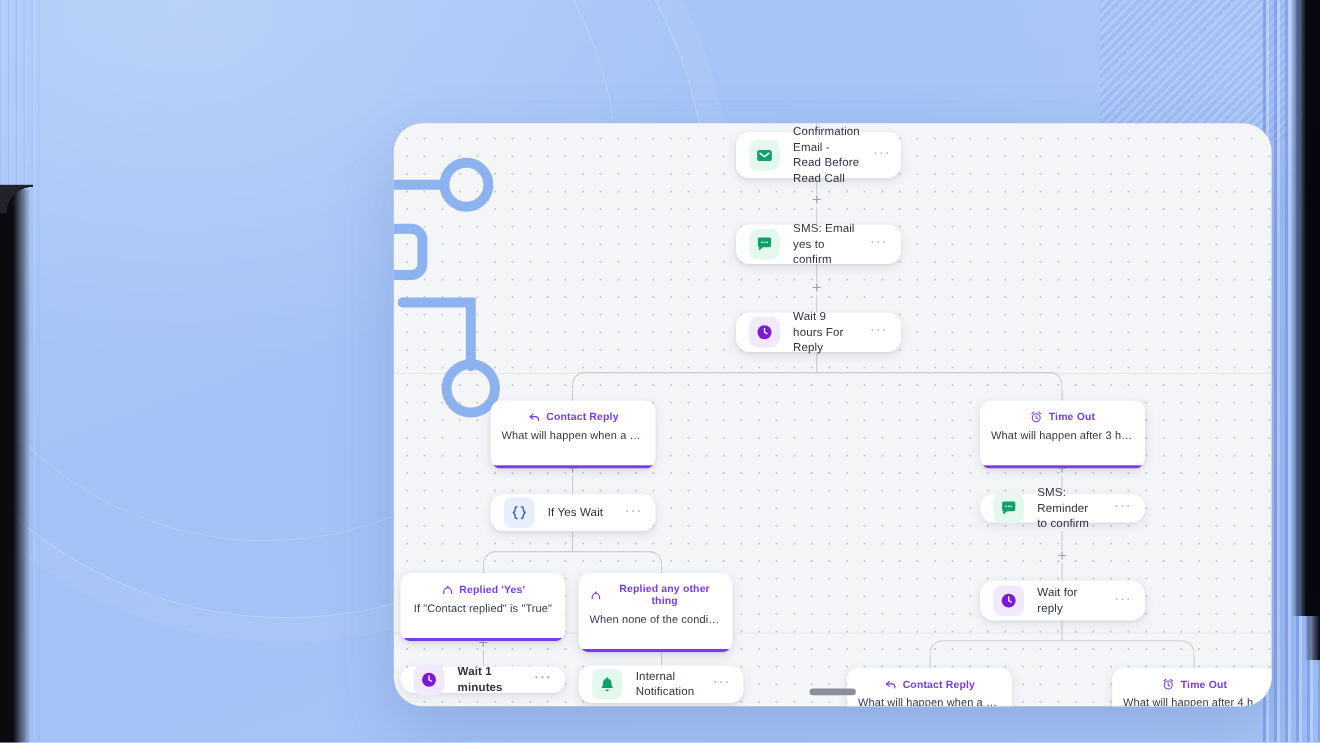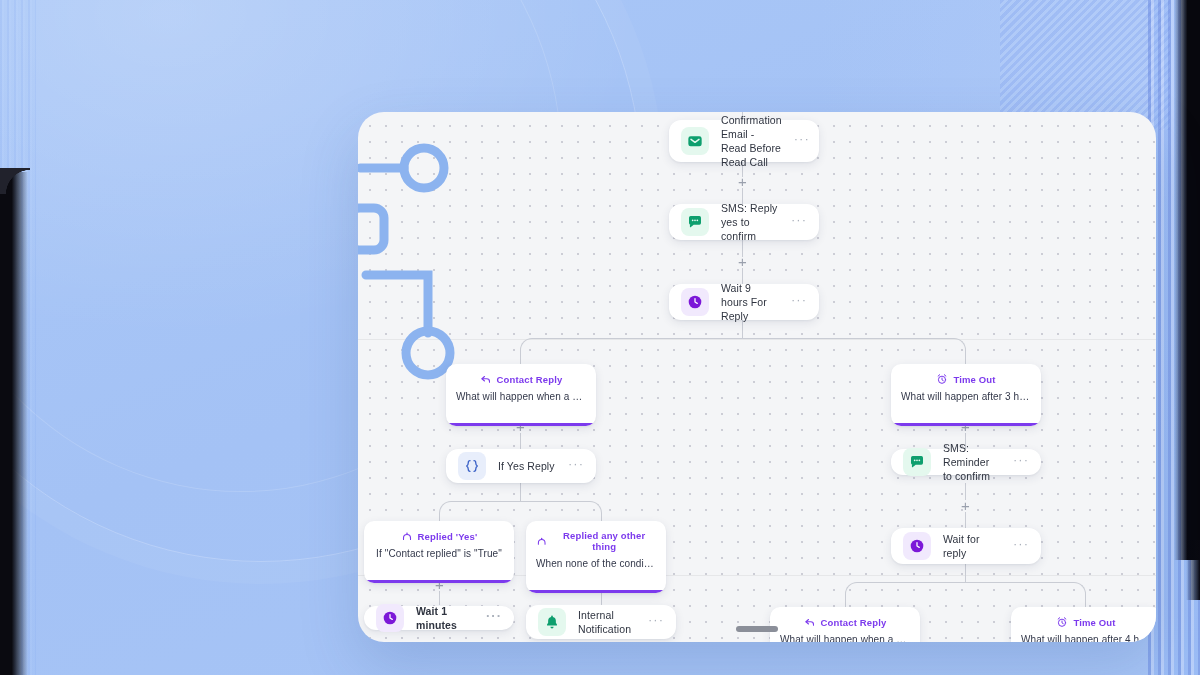--- a/index.html
+++ b/index.html
@@ -334,21 +334,21 @@
 
   <div class="node" style="left:311px; top:92px; width:150px; height:36px;">
     <span class="node-icon ic-green">
       <svg width="16" height="16" viewBox="0 0 24 24" fill="#0e9f6e">
         <path d="M3 5.5a2.5 2.5 0 0 1 2.5-2.5h13A2.5 2.5 0 0 1 21 5.5v8a2.5 2.5 0 0 1-2.5 2.5H10l-4.6 3.8A.6.6 0 0 1 4.4 19.4V16H5.5A2.5 2.5 0 0 1 3 13.5z"></path>
         <circle cx="8.5" cy="9.5" r="1.3" fill="#e4f8ee"></circle>
         <circle cx="12" cy="9.5" r="1.3" fill="#e4f8ee"></circle>
         <circle cx="15.5" cy="9.5" r="1.3" fill="#e4f8ee"></circle>
       </svg>
     </span>
-    <span class="node-label">SMS: Reply yes to confirm</span>
+    <span class="node-label">SMS: Email yes to confirm</span>
     <span class="node-dots">···</span>
   </div>
 
   <div class="node" style="left:311px; top:172px; width:150px; height:36px;">
     <span class="node-icon ic-purple">
       <svg width="16" height="16" viewBox="0 0 24 24">
         <circle cx="12" cy="12" r="9.5" fill="#7c18d8"></circle>
         <path d="M12 6.8V12l3.4 2" fill="none" stroke="#ffffff" stroke-width="1.9" stroke-linecap="round" stroke-linejoin="round"></path>
       </svg>
     </span>
@@ -356,21 +356,21 @@
     <span class="node-dots">···</span>
   </div>
 
   <div class="node" style="left:88px; top:337px; width:150px; height:34px;">
     <span class="node-icon ic-blue">
       <svg width="16" height="16" viewBox="0 0 24 24" fill="none" stroke="#3b62c7" stroke-width="2" stroke-linecap="round" stroke-linejoin="round">
         <path d="M9 4c-2 0-2.6 1.2-2.6 3s0 3.4-2.4 5c2.4 1.6 2.4 3.2 2.4 5S7 20 9 20"></path>
         <path d="M15 4c2 0 2.6 1.2 2.6 3s0 3.4 2.4 5c-2.4 1.6-2.4 3.2-2.4 5s-.6 3-2.6 3"></path>
       </svg>
     </span>
-    <span class="node-label">If Yes Reply</span>
+    <span class="node-label">If Yes Wait</span>
     <span class="node-dots">···</span>
   </div>
 
   <div class="node" style="left:533px; top:337px; width:150px; height:26px;">
     <span class="node-icon ic-green">
       <svg width="16" height="16" viewBox="0 0 24 24" fill="#0e9f6e">
         <path d="M3 5.5a2.5 2.5 0 0 1 2.5-2.5h13A2.5 2.5 0 0 1 21 5.5v8a2.5 2.5 0 0 1-2.5 2.5H10l-4.6 3.8A.6.6 0 0 1 4.4 19.4V16H5.5A2.5 2.5 0 0 1 3 13.5z"></path>
         <circle cx="8.5" cy="9.5" r="1.3" fill="#e4f8ee"></circle>
         <circle cx="12" cy="9.5" r="1.3" fill="#e4f8ee"></circle>
         <circle cx="15.5" cy="9.5" r="1.3" fill="#e4f8ee"></circle>

